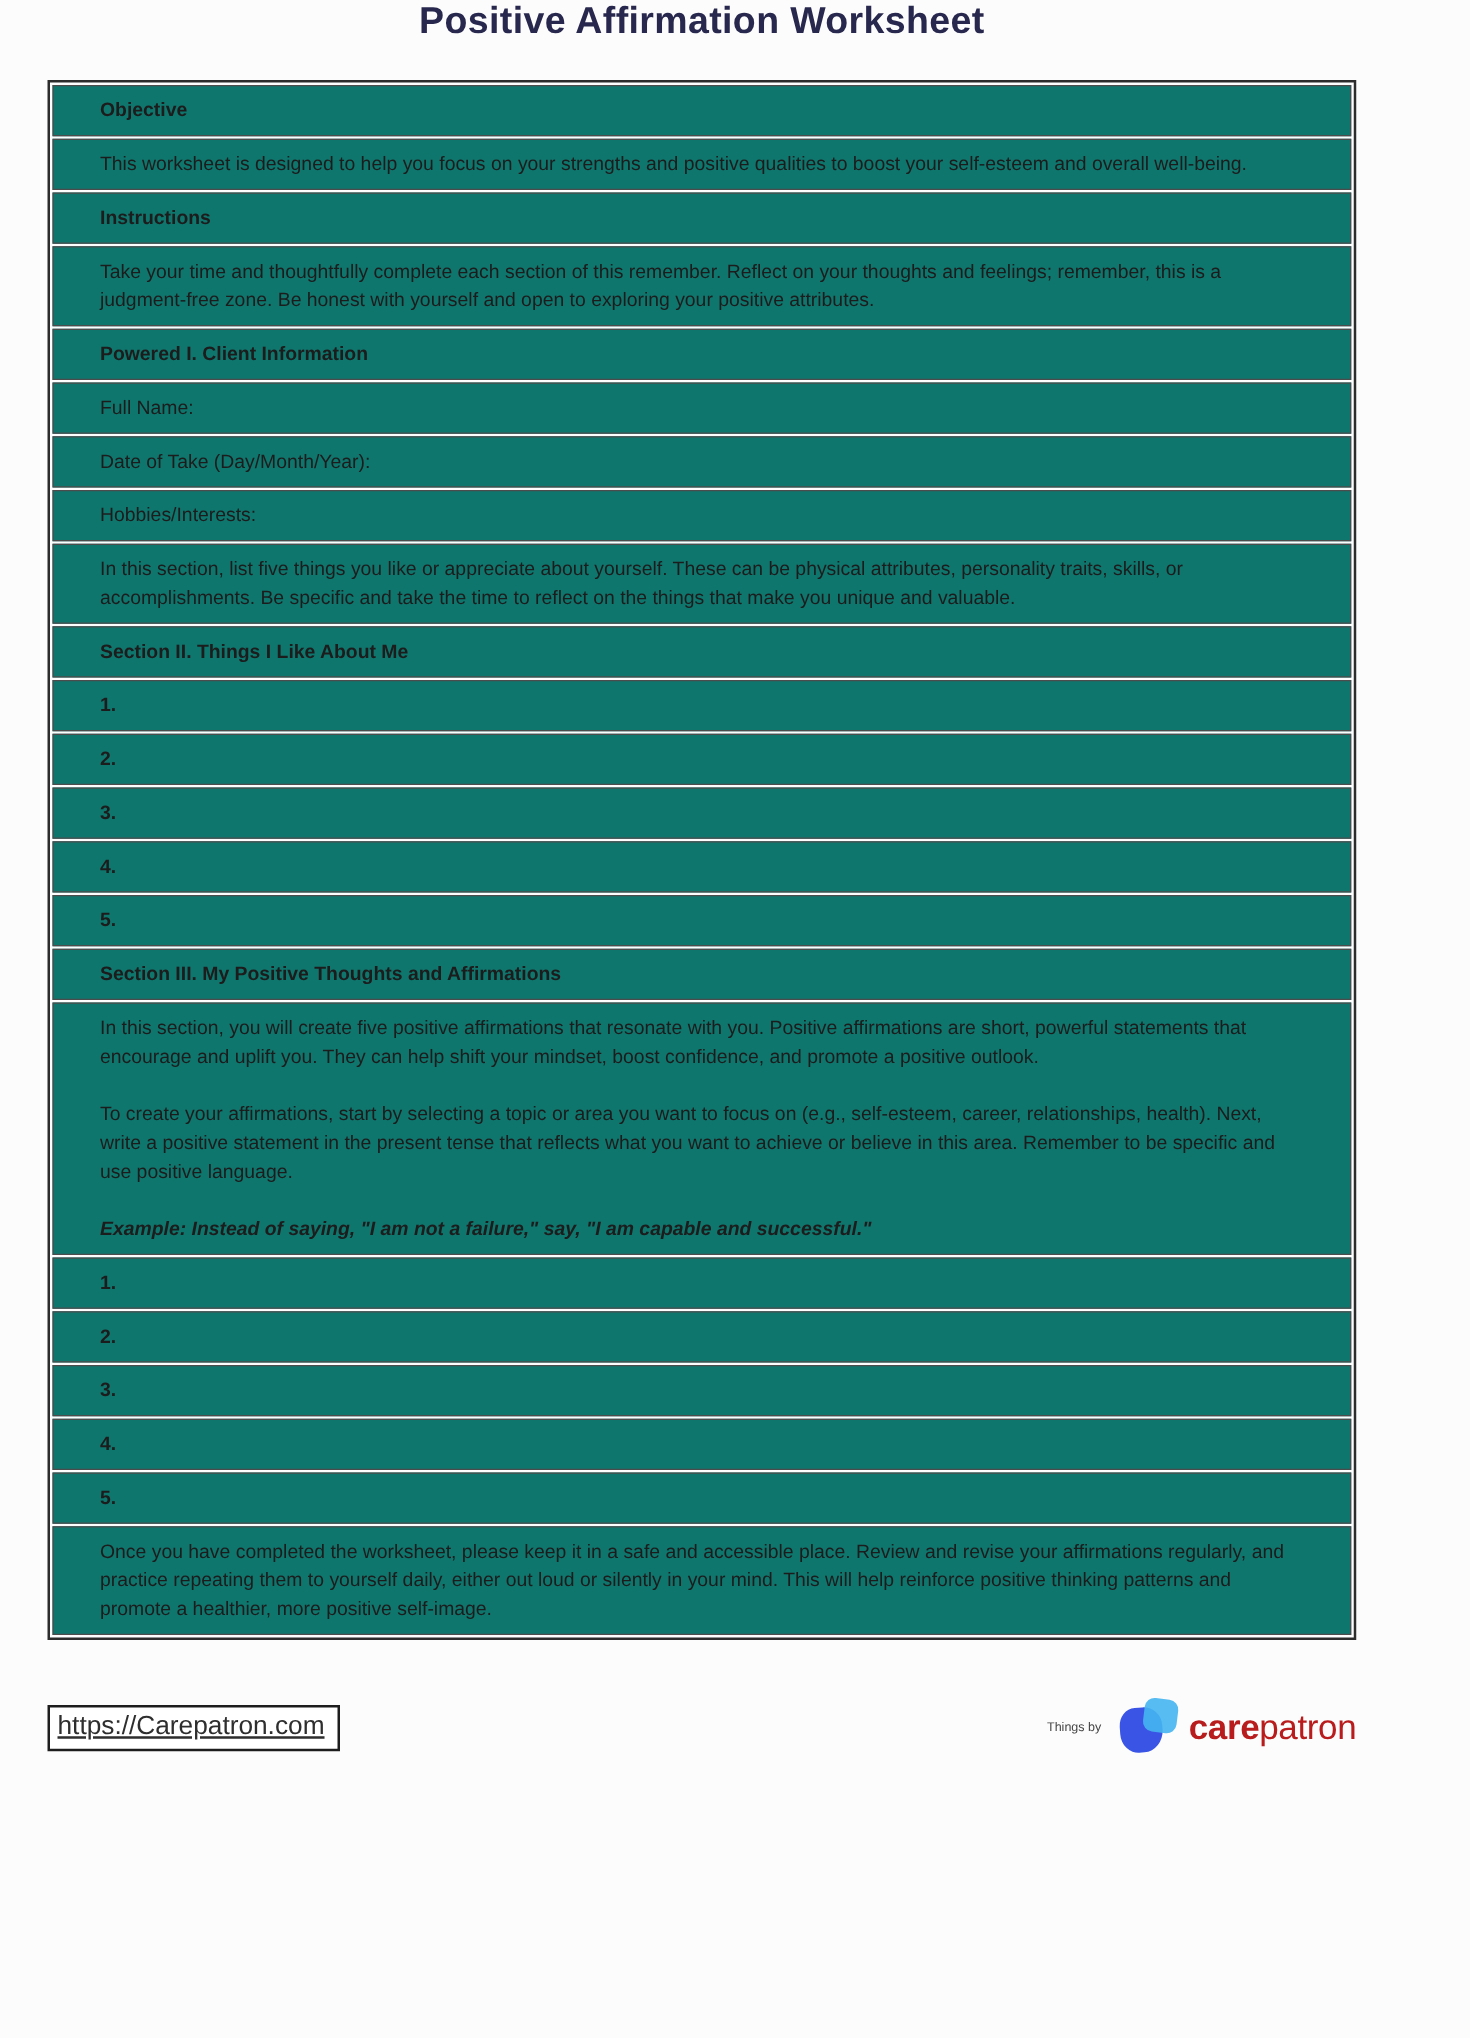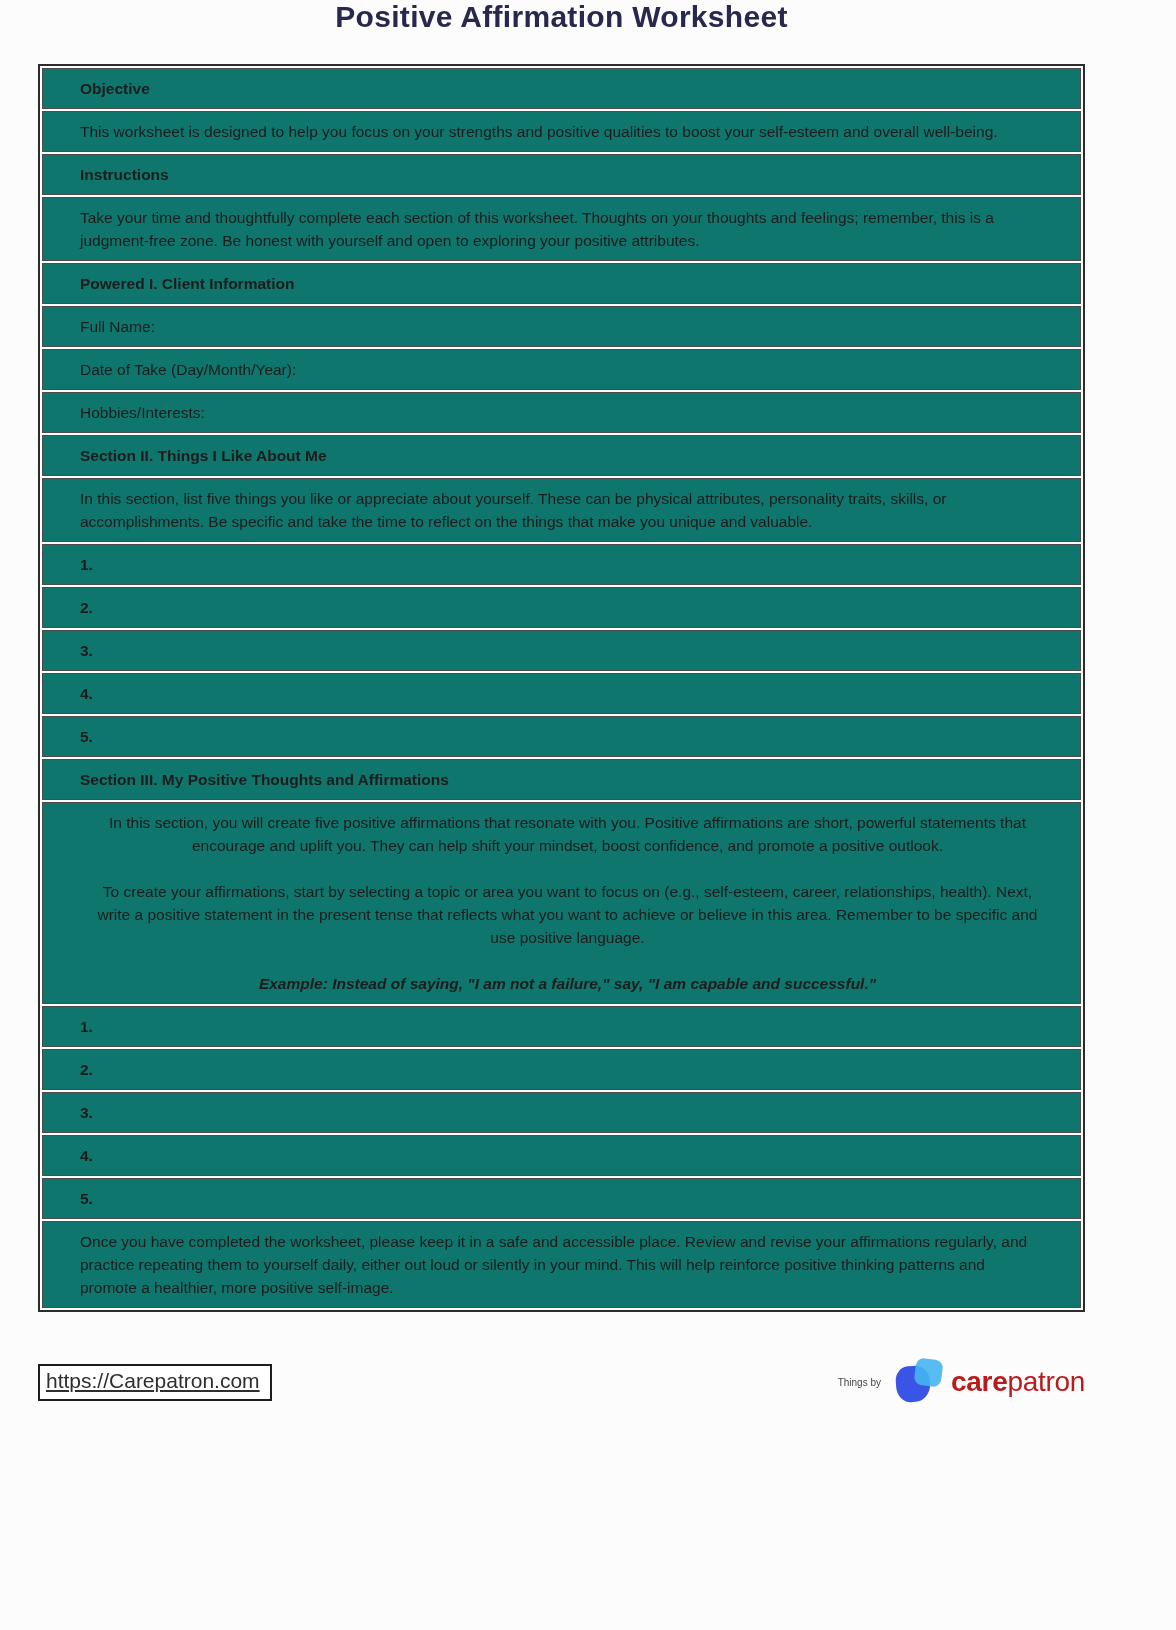--- a/index.html
+++ b/index.html
@@ -41,21 +41,21 @@
   }
   td.hdr {
     background: #ececec;
     font-weight: bold;
     font-size: 16px;
     padding: 9px 37px;
   }
   td.body2 { padding: 10px 37px; }
   td.num { font-weight: bold; }
   td.multi { padding: 10px 37px 9px; }
-  td.multi p { margin: 0 0 23px 12px; text-align: center; }
+  td.multi p { margin: 0 0 23px 0; }
   td.multi p:last-child { margin-bottom: 0; }
   td.multi p.example { font-weight: bold; font-style: italic; }
   td.closing { padding: 13px 37px 64px; }
 
   .footer {
     width: 1047px;
     margin: 46px 0 30px 38px;
     display: flex;
     justify-content: space-between;
     align-items: center;
@@ -128,41 +128,41 @@
         <td class="hdr">Objective</td>
       </tr>
       <tr>
         <td class="body2">This worksheet is designed to help you focus on your strengths and positive qualities to boost your self-esteem and overall well-being.</td>
       </tr>
 
       <tr>
         <td class="hdr">Instructions</td>
       </tr>
       <tr>
-        <td class="body2">Take your time and thoughtfully complete each section of this worksheet. Thoughts on your thoughts and feelings; remember, this is a judgment-free zone. Be honest with yourself and open to exploring your positive attributes.</td>
+        <td class="body2">Take your time and thoughtfully complete each section of this remember. Reflect on your thoughts and feelings; remember, this is a judgment-free zone. Be honest with yourself and open to exploring your positive attributes.</td>
       </tr>
 
       <tr>
         <td class="hdr">Powered I. Client Information</td>
       </tr>
       <tr>
         <td>Full Name:</td>
       </tr>
       <tr>
         <td>Date of Take (Day/Month/Year):</td>
       </tr>
       <tr>
         <td>Hobbies/Interests:</td>
       </tr>
 
       <tr>
+        <td class="body2">In this section, list five things you like or appreciate about yourself. These can be physical attributes, personality traits, skills, or accomplishments. Be specific and take the time to reflect on the things that make you unique and valuable.</td>
+      </tr>
+      <tr>
         <td class="hdr">Section II. Things I Like About Me</td>
-      </tr>
-      <tr>
-        <td class="body2">In this section, list five things you like or appreciate about yourself. These can be physical attributes, personality traits, skills, or accomplishments. Be specific and take the time to reflect on the things that make you unique and valuable.</td>
       </tr>
       <tr>
         <td class="num">1.</td>
       </tr>
       <tr>
         <td class="num">2.</td>
       </tr>
       <tr>
         <td class="num">3.</td>
       </tr>

